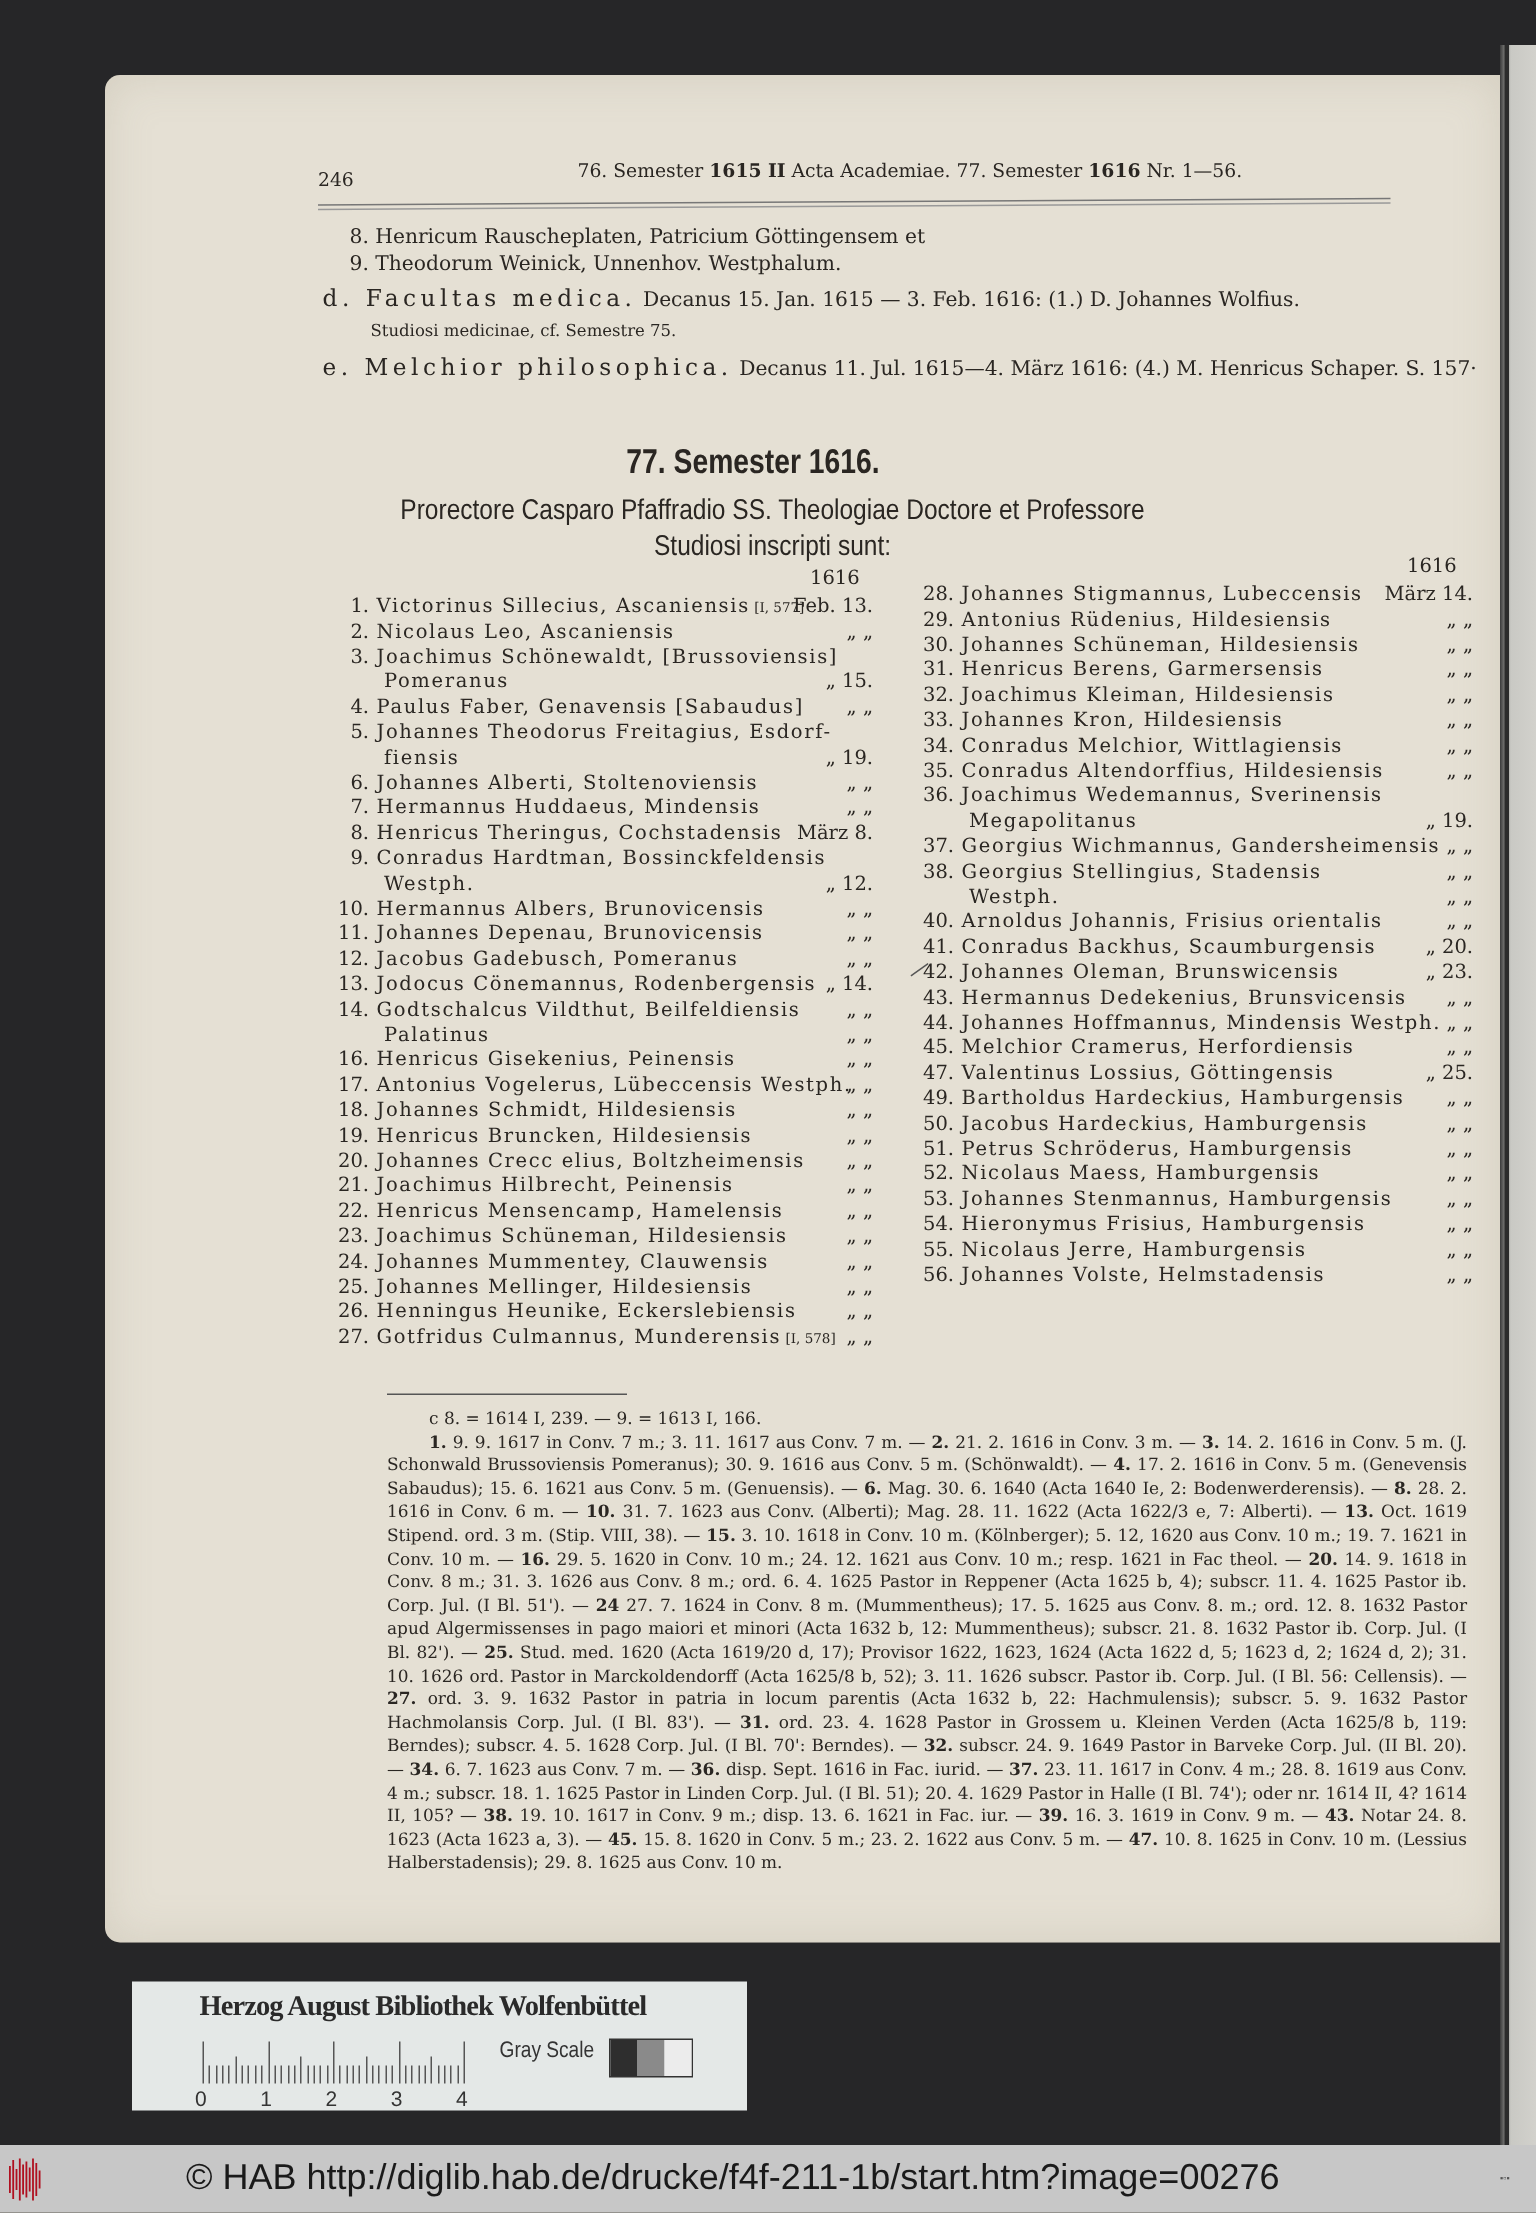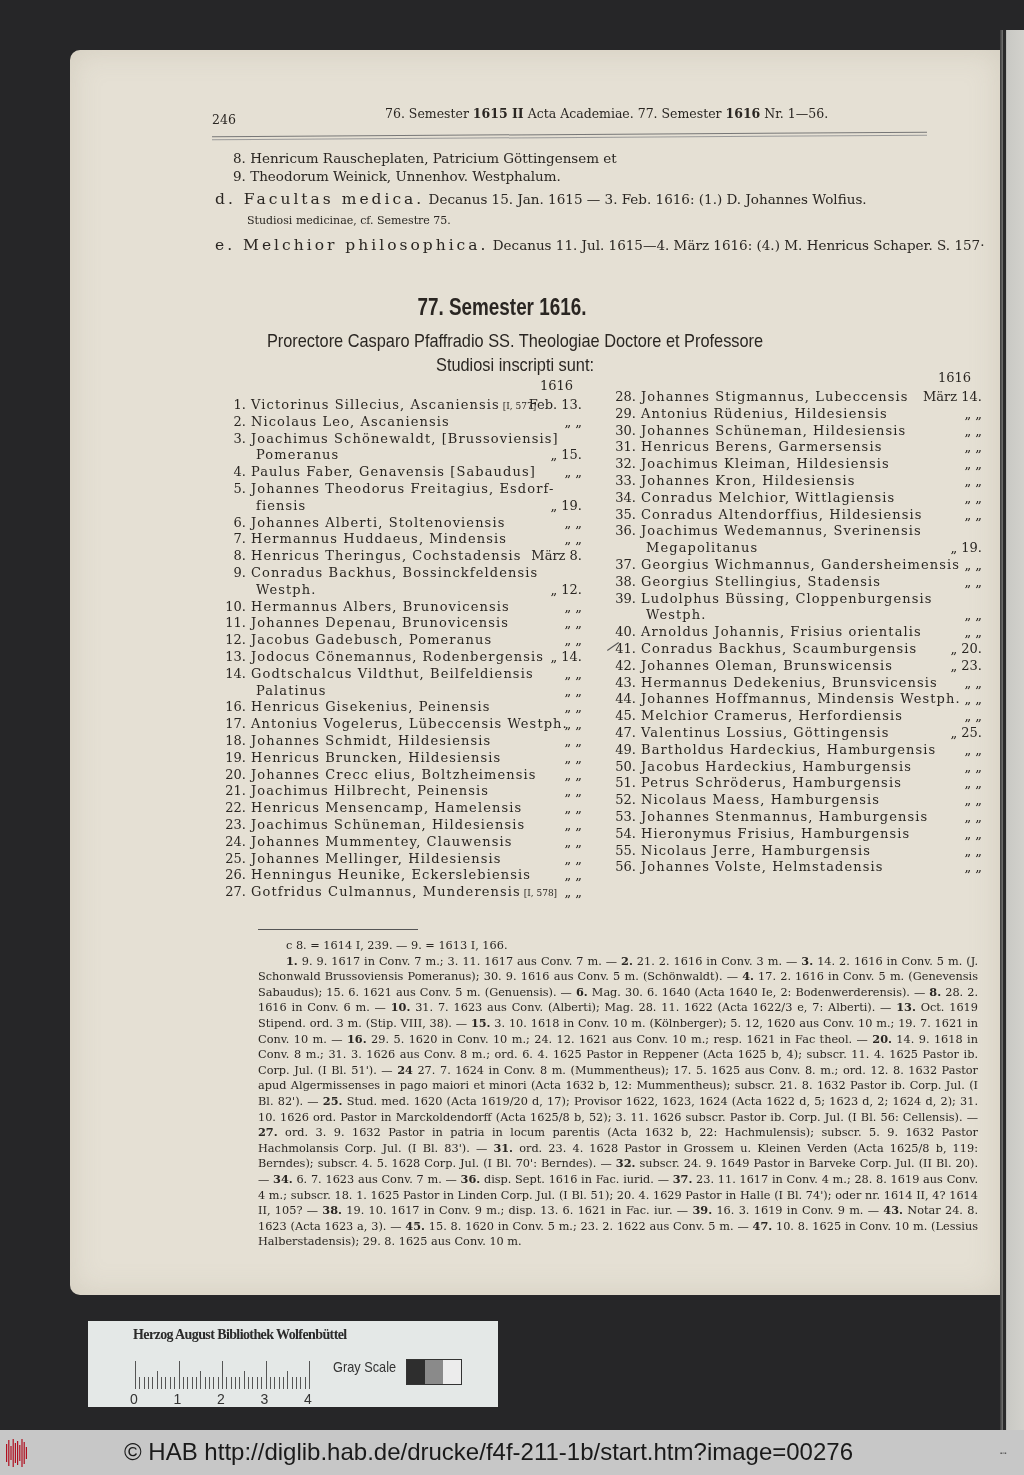--- a/index.html
+++ b/index.html
@@ -32,21 +32,21 @@
   .entry .num { display:inline-block; width:24px; text-align:right; margin-right:5px; }
   .entry .name { letter-spacing:1.1px; }
   .entry .date { position:absolute; right:0; top:0; }
   .entry .cont { padding-left:34px; }
   .entry .ref { font-size:9px; }
   .fnrule { position:absolute; left:258px; top:929px; width:160px; height:1px; background:#555; }
   .fn { position:absolute; left:258px; top:938px; width:720px; font-size:11.3px; line-height:15.6px; text-align:justify; }
   .fn p { margin:0; }
   .fn b { font-weight:bold; }
   .label { position:absolute; left:88px; top:1321px; width:410px; height:86px; background:#e4e8e7; }
-  .label .lt { position:absolute; left:45px; top:6px; font-family:"Liberation Serif", serif; font-weight:bold; font-size:14px; letter-spacing:-0.6px; color:#2a2a2a; white-space:nowrap; }
+  .label .lt { position:absolute; left:45px; top:6px; font-family:"Liberation Serif", serif; font-weight:bold; font-size:19px; letter-spacing:-0.6px; color:#2a2a2a; white-space:nowrap; }
   .label .ruler { position:absolute; left:47px; top:40px; width:175px; height:28px; }
   .label .ruler .tick { position:absolute; bottom:0; width:1px; background:#555; }
   .label .nums { position:absolute; left:42px; top:70px; font-family:"Liberation Sans", sans-serif; font-size:14px; color:#333; }
   .label .nums span { position:absolute; }
   .label .gs { position:absolute; left:245px; top:37px; font-family:"Liberation Sans", sans-serif; font-size:15px; color:#333; transform:scaleX(0.85); transform-origin:left; white-space:nowrap;}
   .label .gsbox { position:absolute; left:318px; top:38px; width:54px; height:24px; border:1px solid #333; display:flex; }
   .label .gsbox div { flex:1; }
   .footer { position:absolute; left:0; top:1430px; width:1024px; height:45px; background:#c7c7c7; }
   .footer .logo { position:absolute; left:6px; top:8px; width:22px; height:30px; }
   .footer .url { position:absolute; left:124px; top:8px; font-family:"Liberation Sans", sans-serif; font-size:24px; color:#1a1a1a; white-space:nowrap; }
@@ -94,21 +94,21 @@
     <div class="entry"><span class="num">1.</span><span class="name">Victorinus Sillecius, Ascaniensis</span><span class="ref"> [I, 577]</span><span class="date">Feb. 13.</span></div>
     <div class="entry"><span class="num">2.</span><span class="name">Nicolaus Leo, Ascaniensis</span><span class="date">„  „</span></div>
     <div class="entry"><span class="num">3.</span><span class="name">Joachimus Schönewaldt, [Brussoviensis]</span></div>
     <div class="entry"><span class="cont name">Pomeranus</span><span class="date">„ 15.</span></div>
     <div class="entry"><span class="num">4.</span><span class="name">Paulus Faber, Genavensis [Sabaudus]</span><span class="date">„  „</span></div>
     <div class="entry"><span class="num">5.</span><span class="name">Johannes Theodorus Freitagius, Esdorf-</span></div>
     <div class="entry"><span class="cont name">fiensis</span><span class="date">„ 19.</span></div>
     <div class="entry"><span class="num">6.</span><span class="name">Johannes Alberti, Stoltenoviensis</span><span class="date">„  „</span></div>
     <div class="entry"><span class="num">7.</span><span class="name">Hermannus Huddaeus, Mindensis</span><span class="date">„  „</span></div>
     <div class="entry"><span class="num">8.</span><span class="name">Henricus Theringus, Cochstadensis</span><span class="date">März 8.</span></div>
-    <div class="entry"><span class="num">9.</span><span class="name">Conradus Backhus, Bossinckfeldensis</span></div>
+    <div class="entry"><span class="num">9.</span><span class="name">Conradus Hardtman, Bossinckfeldensis</span></div>
     <div class="entry"><span class="cont name">Westph.</span><span class="date">„ 12.</span></div>
     <div class="entry"><span class="num">10.</span><span class="name">Hermannus Albers, Brunovicensis</span><span class="date">„  „</span></div>
     <div class="entry"><span class="num">11.</span><span class="name">Johannes Depenau, Brunovicensis</span><span class="date">„  „</span></div>
     <div class="entry"><span class="num">12.</span><span class="name">Jacobus Gadebusch, Pomeranus</span><span class="date">„  „</span></div>
     <div class="entry"><span class="num">13.</span><span class="name">Jodocus Cönemannus, Rodenbergensis</span><span class="date">„ 14.</span></div>
     <div class="entry"><span class="num">14.</span><span class="name">Godtschalcus Vildthut, Beilfeldiensis</span><span class="date">„  „</span></div>
     <div class="entry"><span class="cont name">Palatinus</span><span class="date">„  „</span></div>
     <div class="entry"><span class="num">16.</span><span class="name">Henricus Gisekenius, Peinensis</span><span class="date">„  „</span></div>
     <div class="entry"><span class="num">17.</span><span class="name">Antonius Vogelerus, Lübeccensis Westph.</span><span class="date">„  „</span></div>
     <div class="entry"><span class="num">18.</span><span class="name">Johannes Schmidt, Hildesiensis</span><span class="date">„  „</span></div>
@@ -128,21 +128,20 @@
     <div class="entry"><span class="num">30.</span><span class="name">Johannes Schüneman, Hildesiensis</span><span class="date">„  „</span></div>
     <div class="entry"><span class="num">31.</span><span class="name">Henricus Berens, Garmersensis</span><span class="date">„  „</span></div>
     <div class="entry"><span class="num">32.</span><span class="name">Joachimus Kleiman, Hildesiensis</span><span class="date">„  „</span></div>
     <div class="entry"><span class="num">33.</span><span class="name">Johannes Kron, Hildesiensis</span><span class="date">„  „</span></div>
     <div class="entry"><span class="num">34.</span><span class="name">Conradus Melchior, Wittlagiensis</span><span class="date">„  „</span></div>
     <div class="entry"><span class="num">35.</span><span class="name">Conradus Altendorffius, Hildesiensis</span><span class="date">„  „</span></div>
     <div class="entry"><span class="num">36.</span><span class="name">Joachimus Wedemannus, Sverinensis</span></div>
     <div class="entry"><span class="cont name">Megapolitanus</span><span class="date">„ 19.</span></div>
     <div class="entry"><span class="num">37.</span><span class="name">Georgius Wichmannus, Gandersheimensis</span><span class="date">„  „</span></div>
     <div class="entry"><span class="num">38.</span><span class="name">Georgius Stellingius, Stadensis</span><span class="date">„  „</span></div>
-    <div class="entry"><span class="num">39.</span><span class="name">Ludolphus Büssing, Cloppenburgensis</span></div>
     <div class="entry"><span class="cont name">Westph.</span><span class="date">„  „</span></div>
     <div class="entry"><span class="num">40.</span><span class="name">Arnoldus Johannis, Frisius orientalis</span><span class="date">„  „</span></div>
     <div class="entry"><span class="num">41.</span><span class="name">Conradus Backhus, Scaumburgensis</span><span class="date">„ 20.</span></div>
     <div class="entry"><span class="num">42.</span><span class="name">Johannes Oleman, Brunswicensis</span><span class="date">„ 23.</span></div>
     <div class="entry"><span class="num">43.</span><span class="name">Hermannus Dedekenius, Brunsvicensis</span><span class="date">„  „</span></div>
     <div class="entry"><span class="num">44.</span><span class="name">Johannes Hoffmannus, Mindensis Westph.</span><span class="date">„  „</span></div>
     <div class="entry"><span class="num">45.</span><span class="name">Melchior Cramerus, Herfordiensis</span><span class="date">„  „</span></div>
     <div class="entry"><span class="num">47.</span><span class="name">Valentinus Lossius, Göttingensis</span><span class="date">„ 25.</span></div>
     <div class="entry"><span class="num">49.</span><span class="name">Bartholdus Hardeckius, Hamburgensis</span><span class="date">„  „</span></div>
     <div class="entry"><span class="num">50.</span><span class="name">Jacobus Hardeckius, Hamburgensis</span><span class="date">„  „</span></div>

